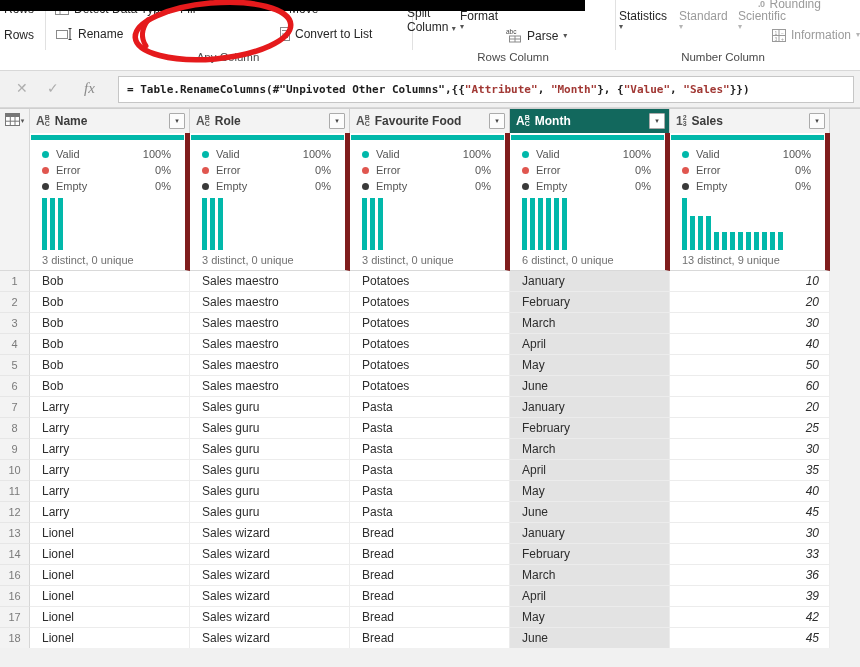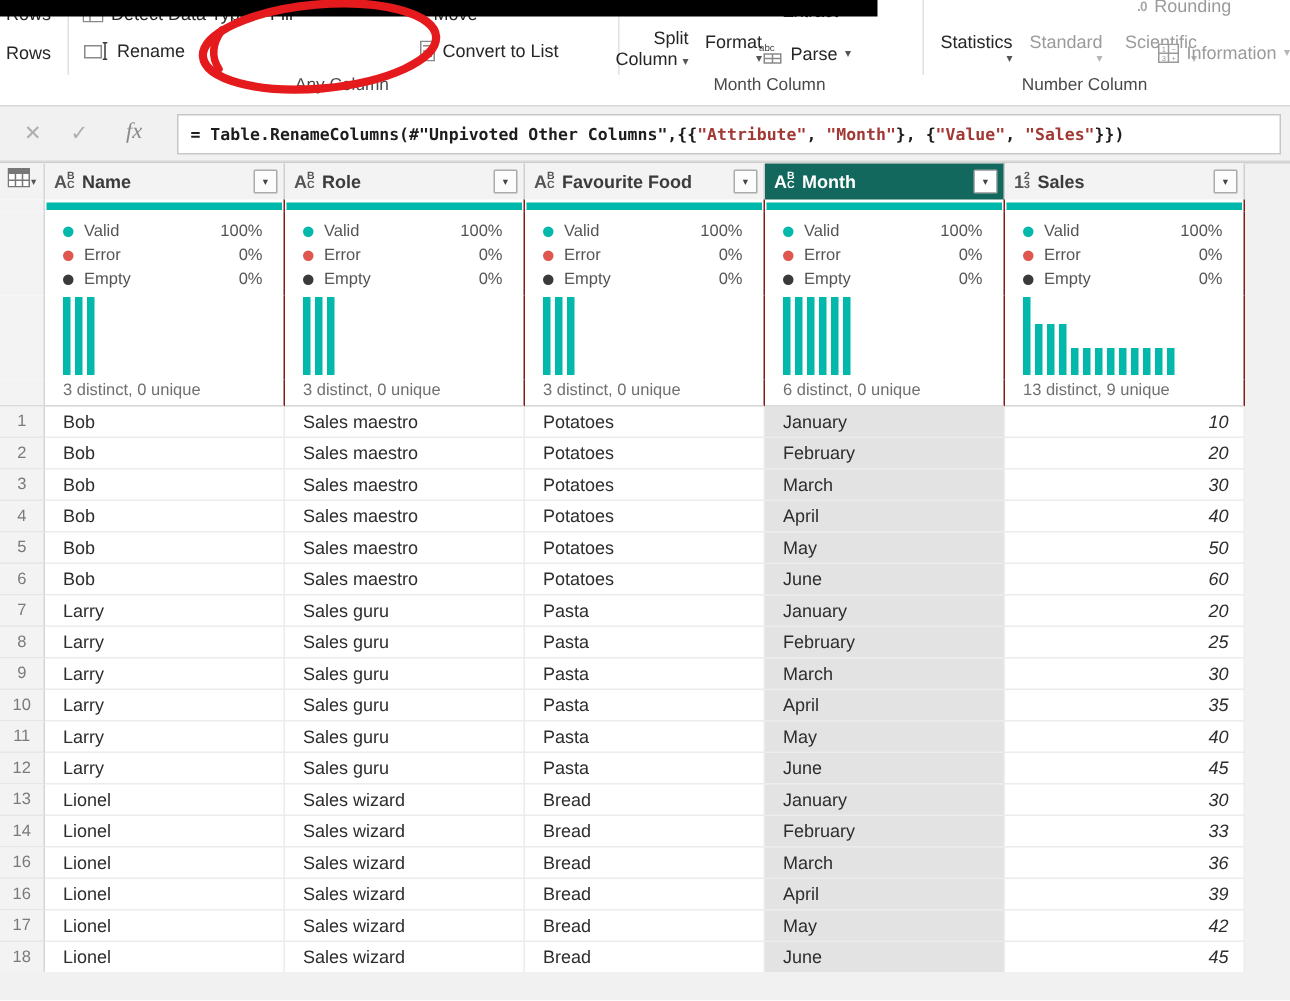--- a/index.html
+++ b/index.html
@@ -12,22 +12,22 @@
   .rsep { position:absolute; top:0; width:1px; height:50px; background:#e1e1e1; }
   .ritem { position:absolute; display:flex; align-items:center; gap:5px; font-size:12px;
     color:#262626; white-space:nowrap; }
   .ritem .ic { display:inline-flex; align-items:center; }
   .ritem.dis { color:#9b9b9b; }
   .arrow { font-size:8px; color:#555; line-height:8px; }
   .dis .arrow { color:#b5b5b5; }
   .pivot-box { position:absolute; left:150px; top:22px; width:110px; height:24px;
     border:1px solid #b0b0b0; background:#fbfbfb; border-radius:2px;
     display:flex; align-items:center; gap:5px; padding-left:6px; font-size:12px; color:#262626; }
-  .bigbtn { position:absolute; top:12px; height:40px; display:flex; flex-direction:column;
-    align-items:flex-end; justify-content:center; font-size:12px; color:#262626; line-height:14px; }
+  .bigbtn { position:absolute; top:0; height:40px; display:flex; flex-direction:column;
+    align-items:flex-start; justify-content:center; font-size:12px; color:#262626; line-height:14px; }
   .bigbtn.dis { color:#9b9b9b; }
   .grp-label { position:absolute; top:51px; font-size:11.5px; color:#4a4a4a; text-align:center; }
   .blackbar { position:absolute; left:0; top:0; width:585px; height:11px; background:#000; z-index:5; }
   .annotation { position:absolute; left:128px; top:-2px; z-index:9; pointer-events:none; }
   .prefix { font-size:9px; font-weight:bold; color:#555; letter-spacing:-0.5px; }
   .dis .prefix { color:#a8a8a8; }
 
   
   .fbar { position:absolute; left:0; top:70px; width:860px; height:38px; background:#f1f1f1;
     border-top:1px solid #d8d8d8; border-bottom:1px solid #d8d8d8; }
@@ -39,21 +39,21 @@
     white-space:pre; overflow:hidden; }
   .seg-plain { color:#1d1d1d; }
   .seg-string { color:#a13834; }
 
   
   .grid-wrap { position:absolute; left:0; top:108px; width:860px; height:540px; background:#f1f1f1;
     border-top:1px solid #cfcfcf; display:flex; }
   .g { width:830px; background:#fff; }
   .g-row { display:flex; }
   .gutter { width:30px; flex:none; background:#f3f3f3; border-right:1px solid #d6d6d6; }
-  .col { width:160px; flex:none; border-right:1px solid #7f1d1d; position:relative; }
+  .col { width:160px; flex:none; border-right:5px solid #7f1d1d; position:relative; }
 
   .hdr .hcell { height:24px; background:#f3f3f3; border-right:1px solid #cfcfcf;
     display:flex; align-items:center; padding-left:6px; cursor:default; }
   .hdr .hcell.sel { background:#12685d; }
   .corner { height:24px; display:flex; align-items:center; justify-content:center; gap:1px; }
   .ca { font-size:7px; color:#555; }
   .hname { font-size:12px; font-weight:bold; color:#3b3b3b; margin-left:5px; }
   .sel .hname { color:#fff; }
   .type-icon { display:inline-flex; align-items:center; color:#555; }
   .sel .type-icon { color:#fff; }
@@ -211,21 +211,21 @@
             <text x="9" y="5.5" font-size="5" fill="#9a9a9a" font-family="sans-serif">−</text>
             <text x="2.5" y="11.5" font-size="5" fill="#9a9a9a" font-family="sans-serif">3</text>
             <text x="9" y="11.5" font-size="5" fill="#9a9a9a" font-family="sans-serif">+</text>
           </svg>
         </span>
       <span>Information</span>
       <span class="arrow">▾</span>
     </div>
 
     <div class="grp-label" style="left:168px;width:120px">Any Column</div>
-    <div class="grp-label" style="left:453px;width:120px">Month Column</div>
+    <div class="grp-label" style="left:453px;width:120px">Rows Column</div>
     <div class="grp-label" style="left:663px;width:120px">Number Column</div>
 
     <div class="blackbar"></div>
 
     <svg class="annotation" width="172" height="70">
       <ellipse cx="85" cy="33" rx="78" ry="28" fill="none" stroke="#e51a1c" stroke-width="5.5" stroke-linecap="round" transform="rotate(-5 85 33)"></ellipse>
       <path d="M18 48 q-8 -12 2 -26" fill="none" stroke="#e51a1c" stroke-width="5" stroke-linecap="round"></path>
     </svg>
   </div>
 

